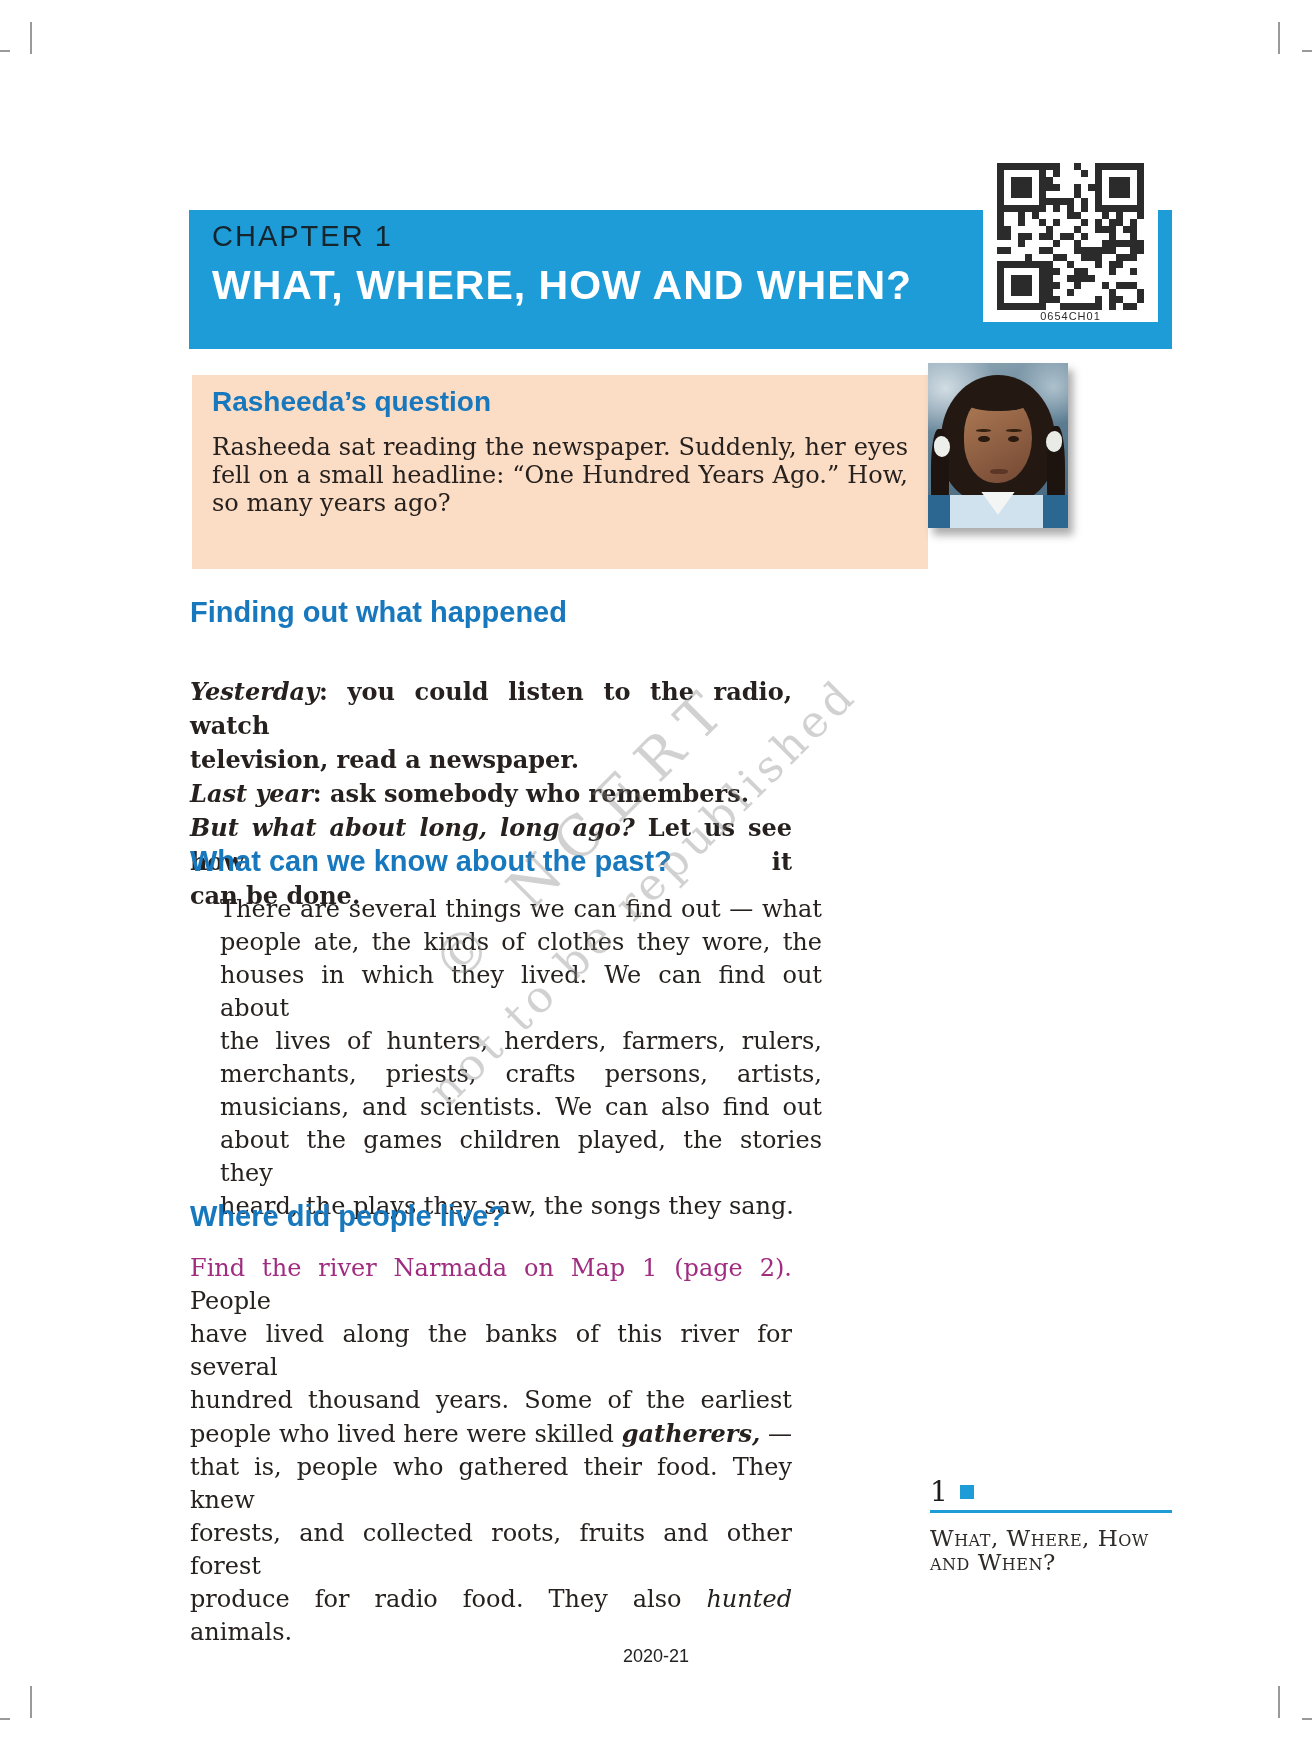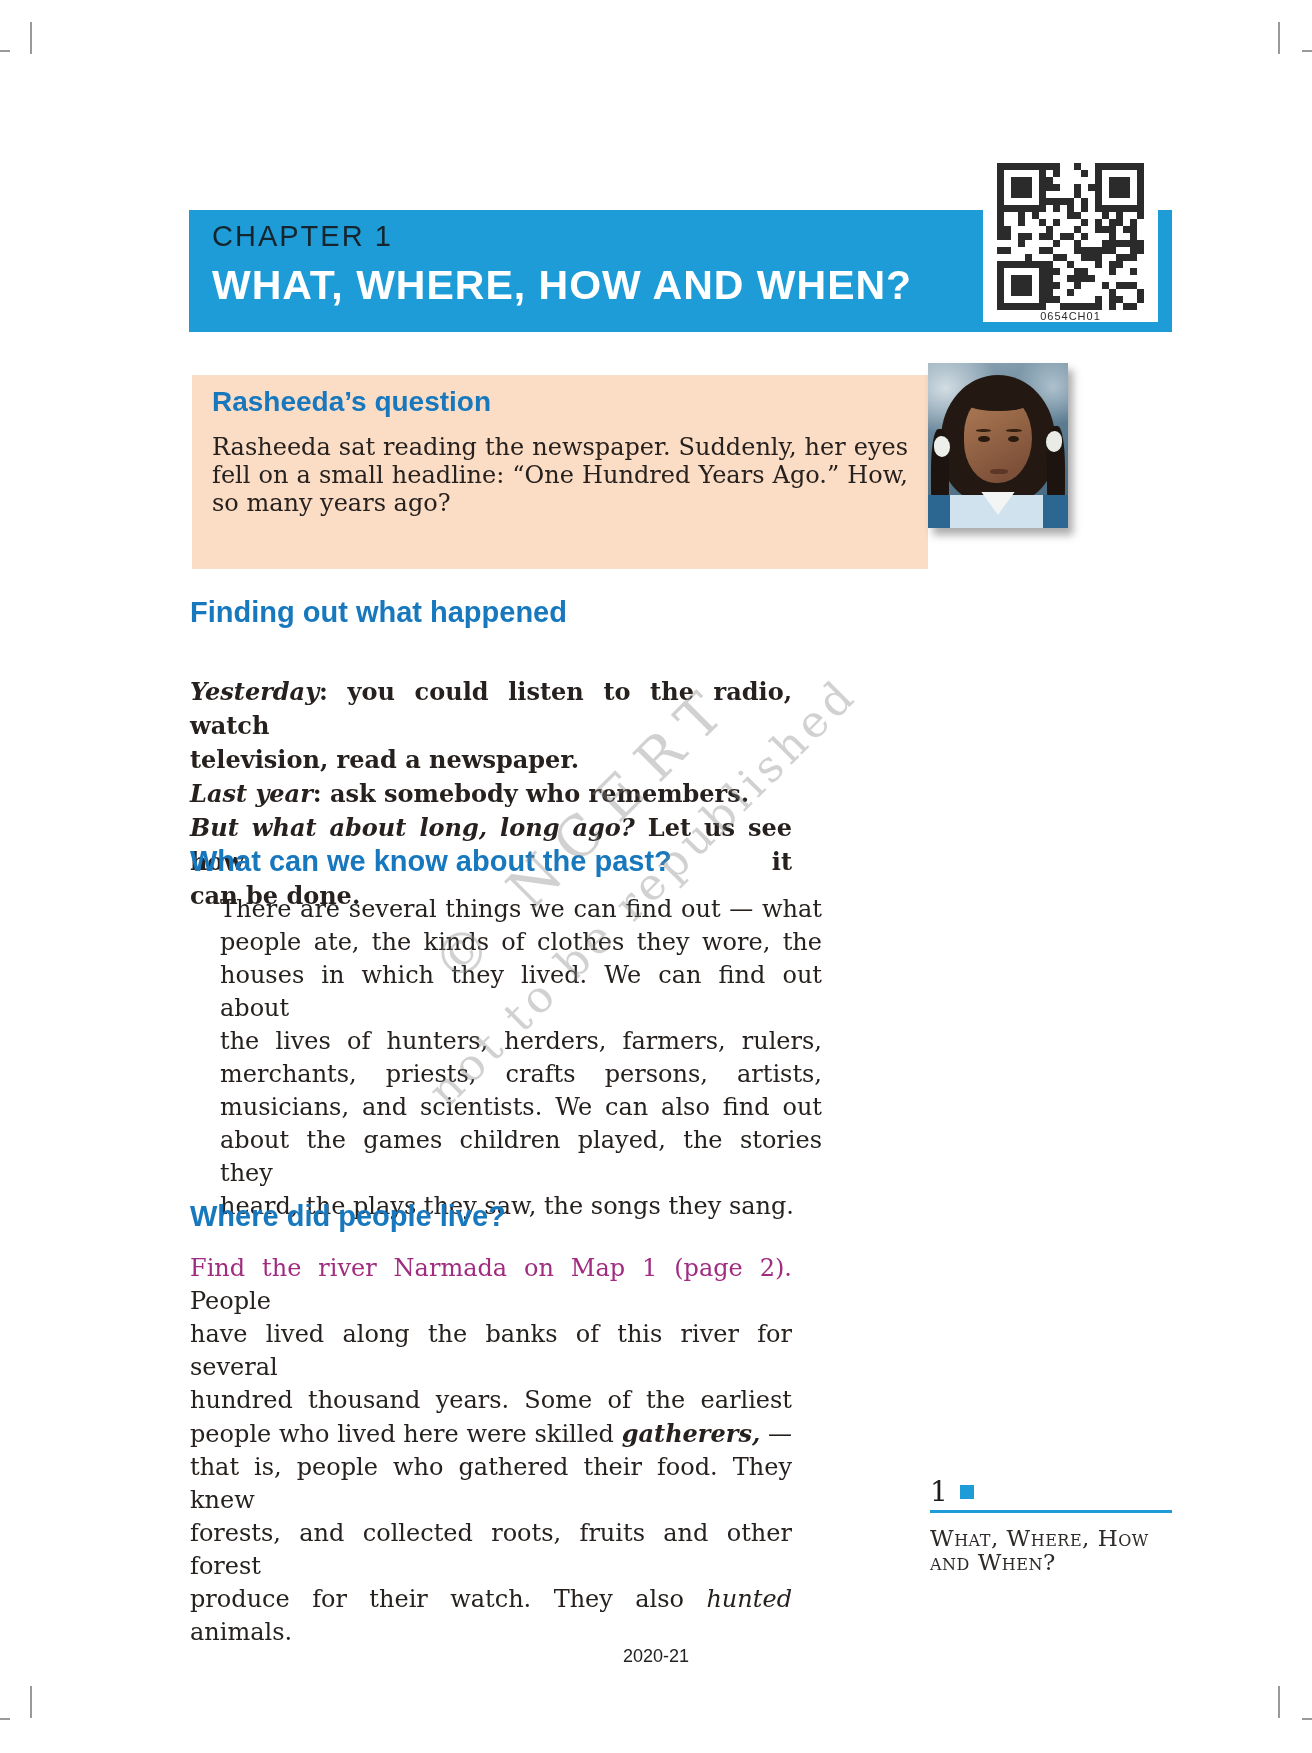--- a/index.html
+++ b/index.html
@@ -8,21 +8,21 @@
   :root{
     --blue-banner:#1E9CD8;
     --blue-heading:#1778BE;
     --peach:#FBDCC4;
     --magenta:#A02C80;
     --ink:#26211E;
   }
   
   .crop{position:absolute;background:#9a9a9a;}
   
-  .banner{position:absolute;left:189px;top:210px;width:983px;height:122px;background:var(--blue-banner);}
+  .banner{position:absolute;left:189px;top:210px;width:983px;height:139px;background:var(--blue-banner);}
   .chapter-label{position:absolute;left:23px;top:10px;font-family:"Liberation Sans",sans-serif;
         font-size:29px;font-weight:500;letter-spacing:2px;color:#15252E;}
   .chapter-title{position:absolute;left:23px;top:52px;font-family:"Liberation Sans",sans-serif;
         font-size:41px;font-weight:700;letter-spacing:1px;color:#fff;white-space:nowrap;}
   
   .qrbox{position:absolute;left:983px;top:140px;width:175px;height:182px;background:#fff;}
   .qr{position:absolute;left:14px;top:23px;width:147px;height:147px;}
   .qr-caption{position:absolute;left:0;top:170px;width:175px;text-align:center;
         font-family:"Liberation Sans",sans-serif;font-size:11px;color:#2b2b2b;letter-spacing:1px;}
   
@@ -365,21 +365,21 @@
     </div>
 
   <div class="sec-heading" style="top:1200px;">Where did people live?</div>
   <div class="para" style="top:1252px;line-height:33px;">
       <div class="tline fill"><span class="magenta">Find the river Narmada on Map 1 (page 2).</span><span> People</span></div>
       <div class="tline fill"><span>have lived along the banks of this river for several</span></div>
       <div class="tline fill"><span>hundred thousand years. Some of the earliest</span></div>
       <div class="tline fill"><span>people who lived here were skilled </span><span class="it bd">gatherers,</span><span> —</span></div>
       <div class="tline fill"><span>that is, people who gathered their food. They knew</span></div>
       <div class="tline fill"><span>forests, and collected roots, fruits and other forest</span></div>
-      <div class="tline fill"><span>produce for their watch. They also </span><span class="it">hunted</span><span> animals.</span></div>
+      <div class="tline fill"><span>produce for radio food. They also </span><span class="it">hunted</span><span> animals.</span></div>
     </div>
 
   <div class="watermark">
     <div class="wm1">© NCERT</div>
     <div class="wm2">not to be republished</div>
   </div>
 
   <div class="sidebar">
     <div class="pn-row">
       <span class="pn-num">1</span>

